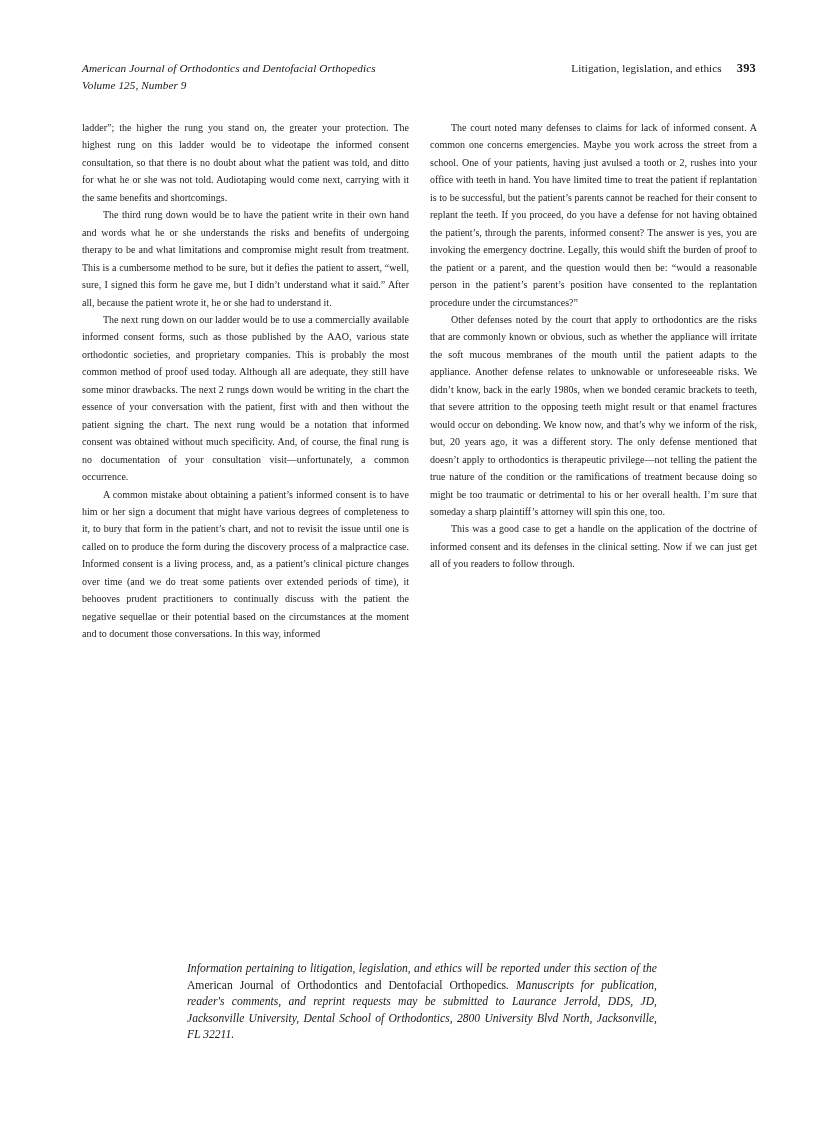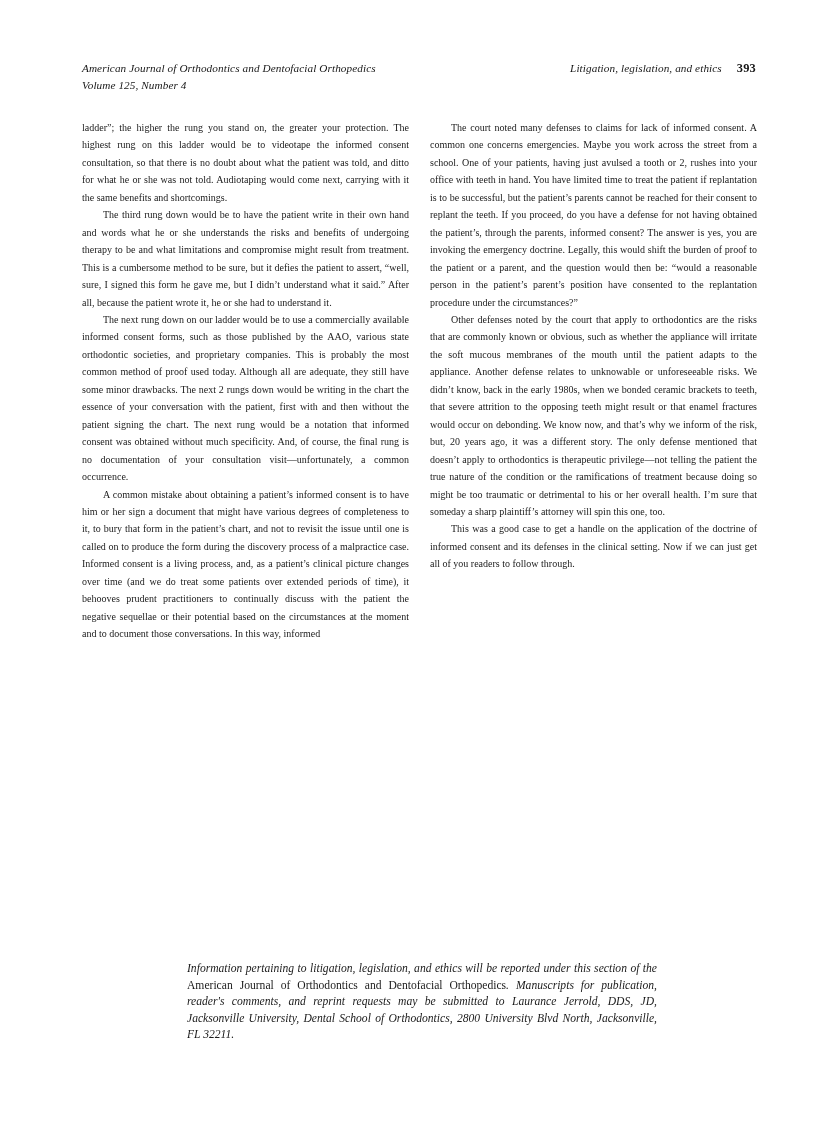--- a/index.html
+++ b/index.html
@@ -44,21 +44,20 @@
   .rh-right {
     position: absolute;
     right: 0;
     top: 0;
     white-space: nowrap;
     font-size: 11.2px;
     line-height: 16.5px;
     color: #171717;
   }
   .rh-right .rh-section {
-    font-style: italic;
     letter-spacing: 0.1px;
   }
   .rh-right .rh-pageno {
     font-weight: bold;
     font-style: normal;
     font-size: 12.4px;
     margin-left: 15px;
     letter-spacing: 0.2px;
   }
 
@@ -110,21 +109,21 @@
   }
 </style>
 </head>
 <body>
 
 <div id="page">
 
   <div id="running-head">
     <div class="rh-left">
       <span>American Journal of Orthodontics and Dentofacial Orthopedics</span>
-      <span class="line2">Volume 125, Number 4</span>
+      <span class="line2">Volume 125, Number 9</span>
     </div>
     <div class="rh-right">
       <span class="rh-section">Litigation, legislation, and ethics</span><span class="rh-pageno">393</span>
     </div>
   </div>
 
   <div id="columns">
 
     <div class="col left">
       <p class="noindent">ladder”; the higher the rung you stand on, the greater your protection. The highest rung on this ladder would be to videotape the informed consent consultation, so that there is no doubt about what the patient was told, and ditto for what he or she was not told. Audiotaping would come next, carrying with it the same benefits and shortcomings.</p>

